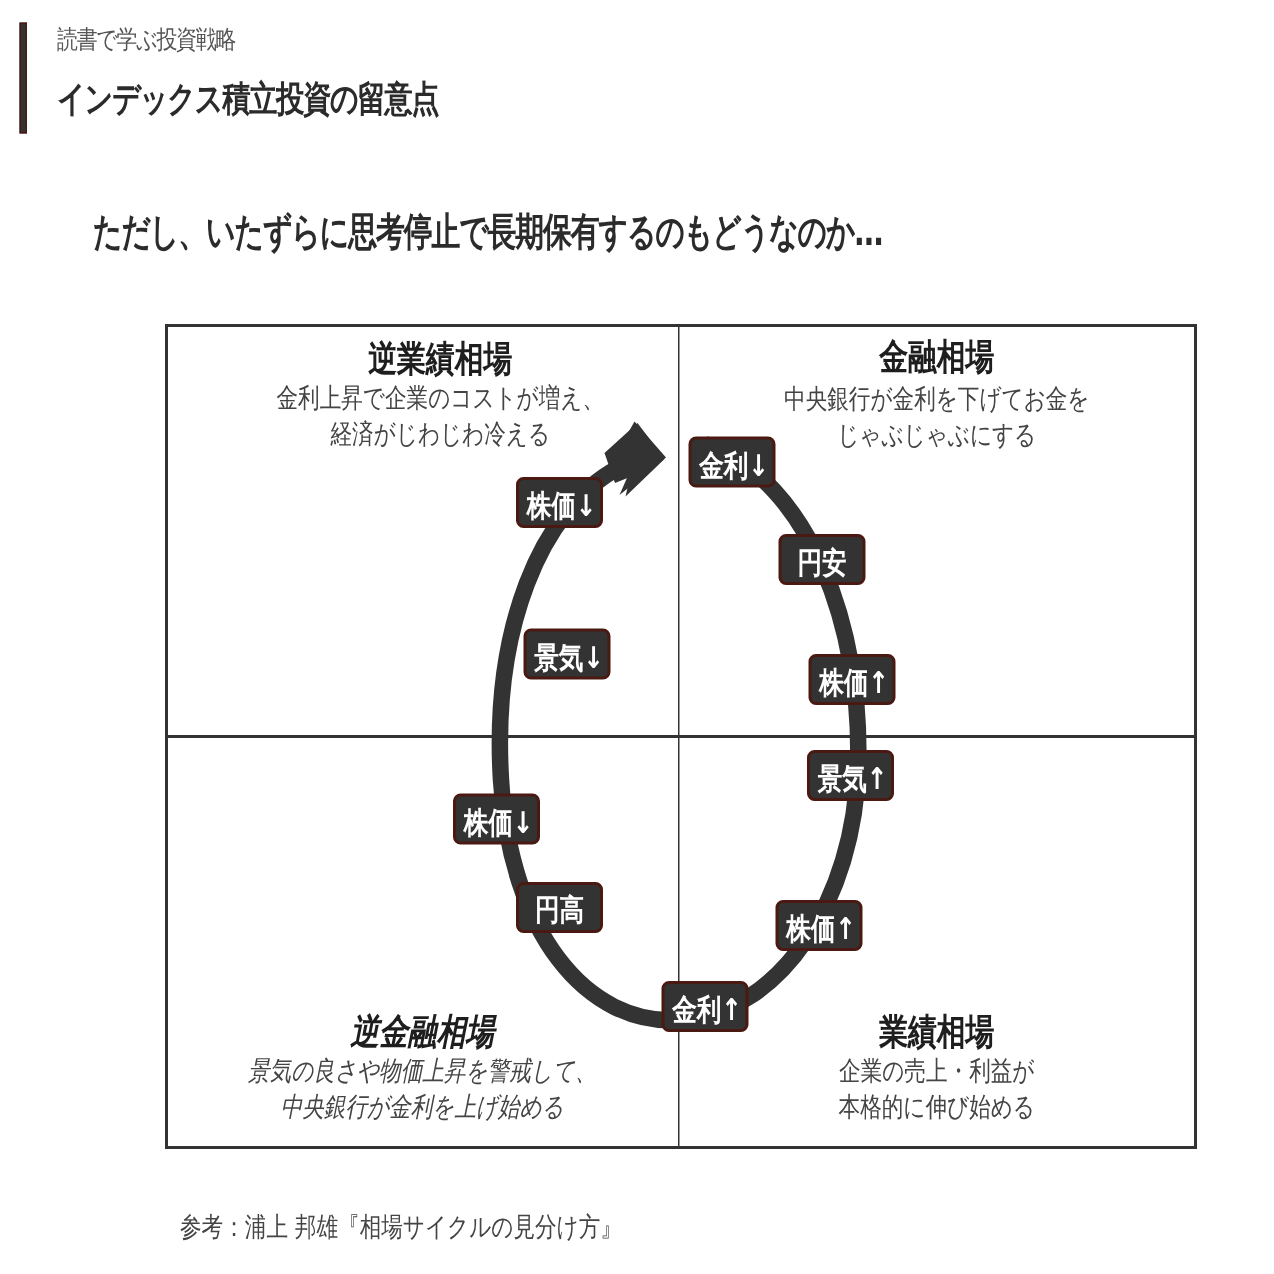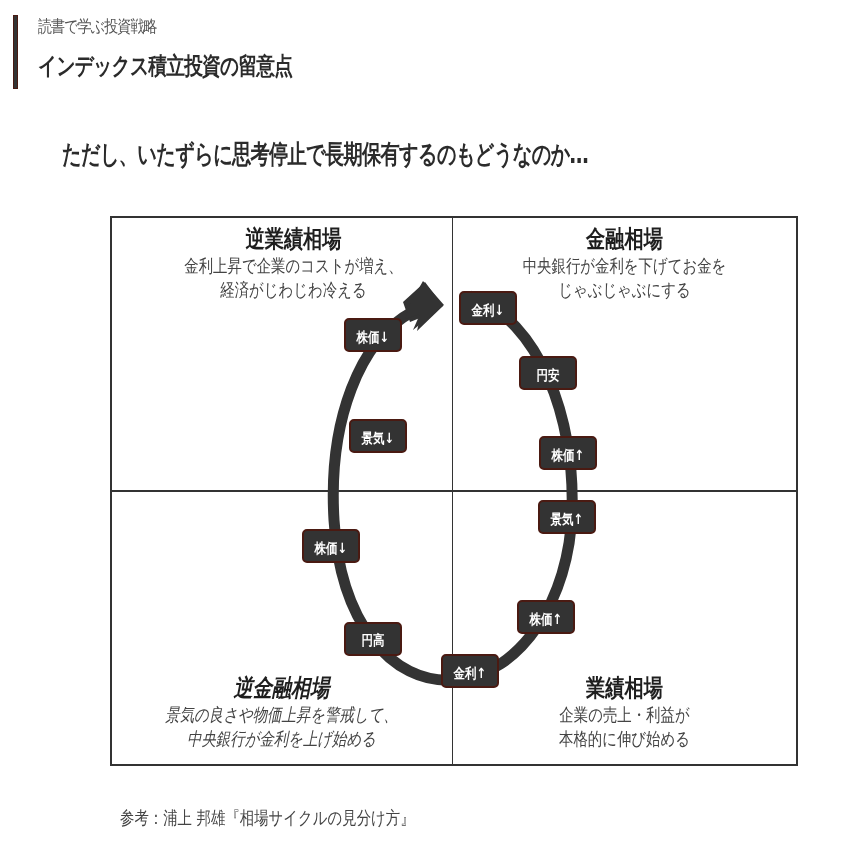--- a/index.html
+++ b/index.html
@@ -120,21 +120,21 @@
       height: 849px;
       pointer-events: none;
     }
     .badge {
       position: absolute;
       background: #333333;
       border: 2px solid #4a1a12;
       border-radius: 5px;
       color: #ffffff;
       font-weight: bold;
-      font-size: 14px;
+      font-size: 20px;
       height: 34px;
       line-height: 34px;
       box-sizing: border-box;
       text-align: center;
       white-space: nowrap;
       transform: translate(-50%, -50%);
     }
     .badge span.inner {
       display: inline-block;
       transform: scaleX(0.82);
@@ -196,19 +196,19 @@
   <polygon points="423,281 444,305 413,330 420,314 405,319 410,304" fill="#333333"></polygon>
 </svg>
 
 <div id="badges">
     <div class="badge" style="left: 488px; top: 308px; width: 58px;"><span class="inner">金利↓</span></div>
     <div class="badge" style="left: 548px; top: 373px; width: 58px;"><span class="inner">円安</span></div>
     <div class="badge" style="left: 568px; top: 453px; width: 58px;"><span class="inner">株価↑</span></div>
     <div class="badge" style="left: 567px; top: 517px; width: 58px;"><span class="inner">景気↑</span></div>
     <div class="badge" style="left: 546px; top: 617px; width: 58px;"><span class="inner">株価↑</span></div>
     <div class="badge" style="left: 470px; top: 671px; width: 58px; text-decoration: underline;"><span class="inner">金利↑</span></div>
-    <div class="badge" style="left: 373px; top: 639px; width: 58px; font-family: Liberation Serif, serif;"><span class="inner">円高</span></div>
+    <div class="badge" style="left: 373px; top: 605px; width: 58px; font-family: Liberation Serif, serif;"><span class="inner">円高</span></div>
     <div class="badge" style="left: 331px; top: 546px; width: 58px;"><span class="inner">株価↓</span></div>
     <div class="badge" style="left: 331px; top: 436px; width: 58px; margin-left: 47px;"><span class="inner">景気↓</span></div>
     <div class="badge" style="left: 373px; top: 335px; width: 58px;"><span class="inner">株価↓</span></div>
   </div>
 
 <div class="source">参考：浦上 邦雄『相場サイクルの見分け方』</div>
 
 </body></html>

